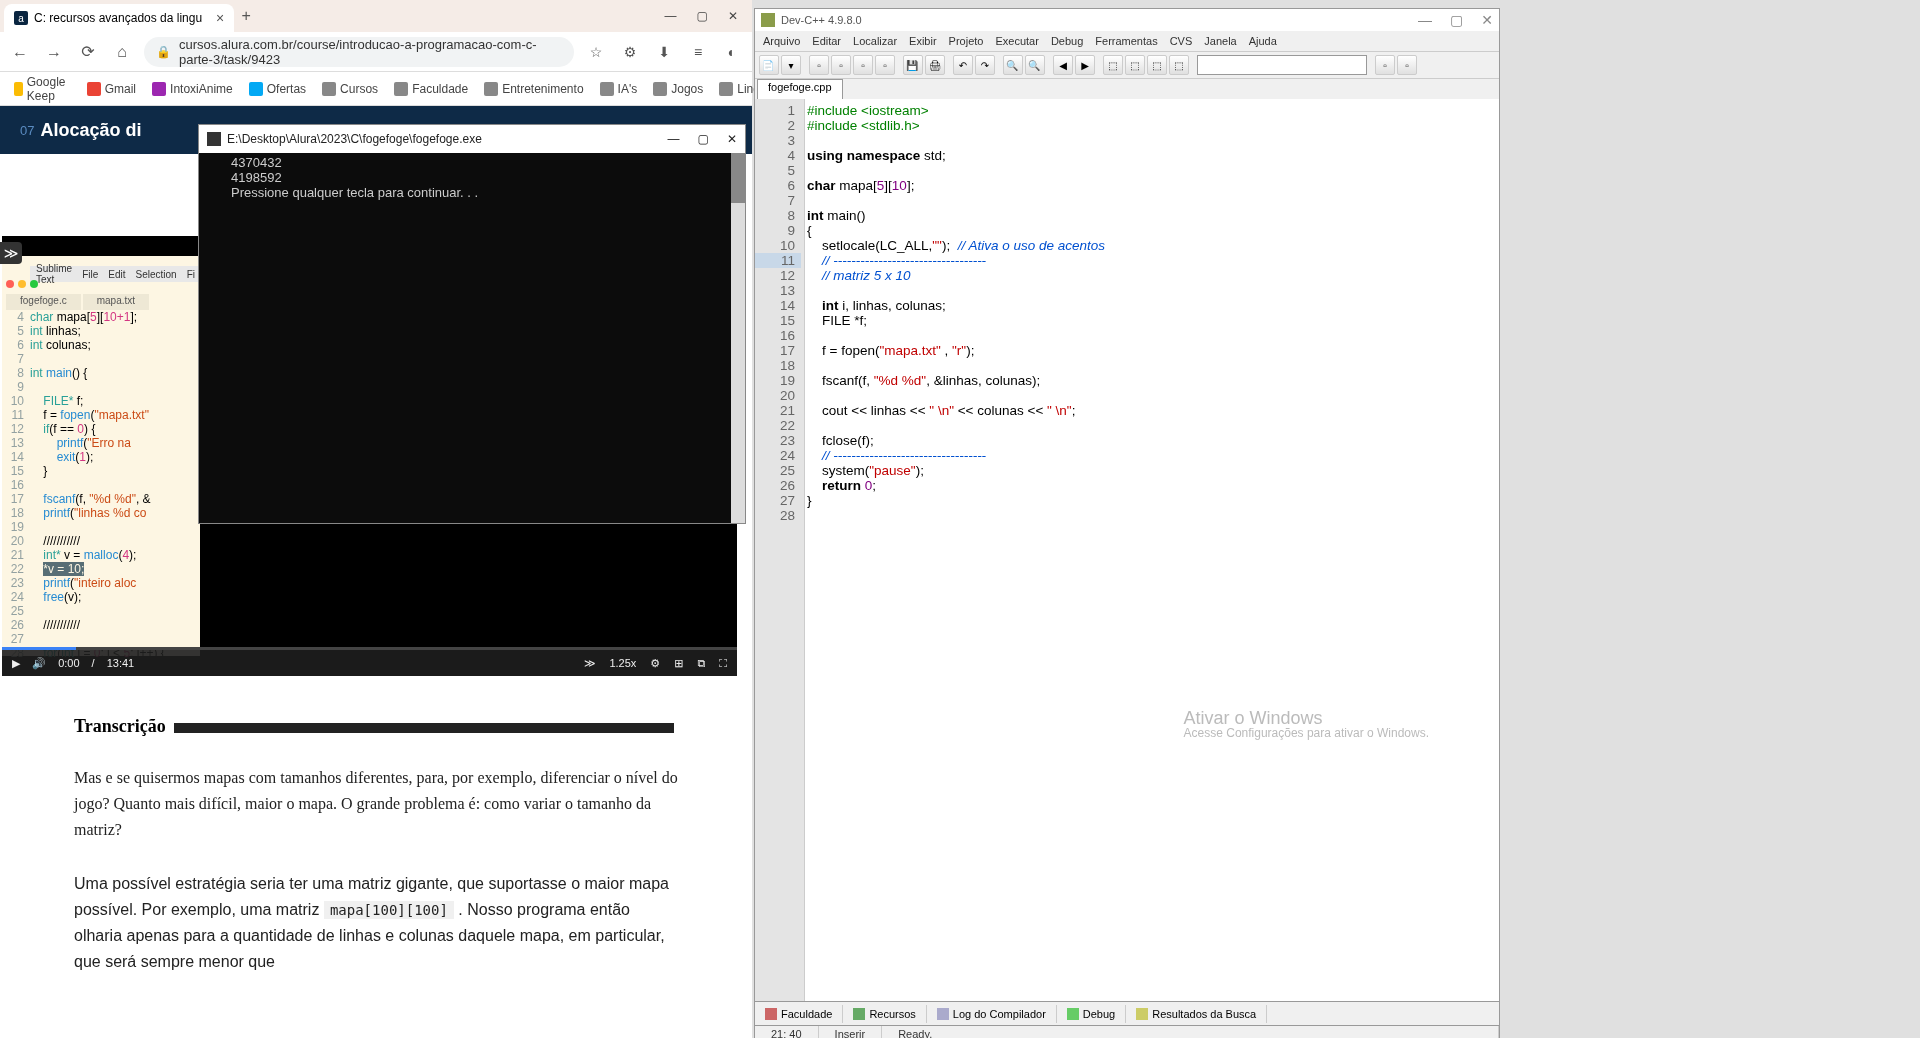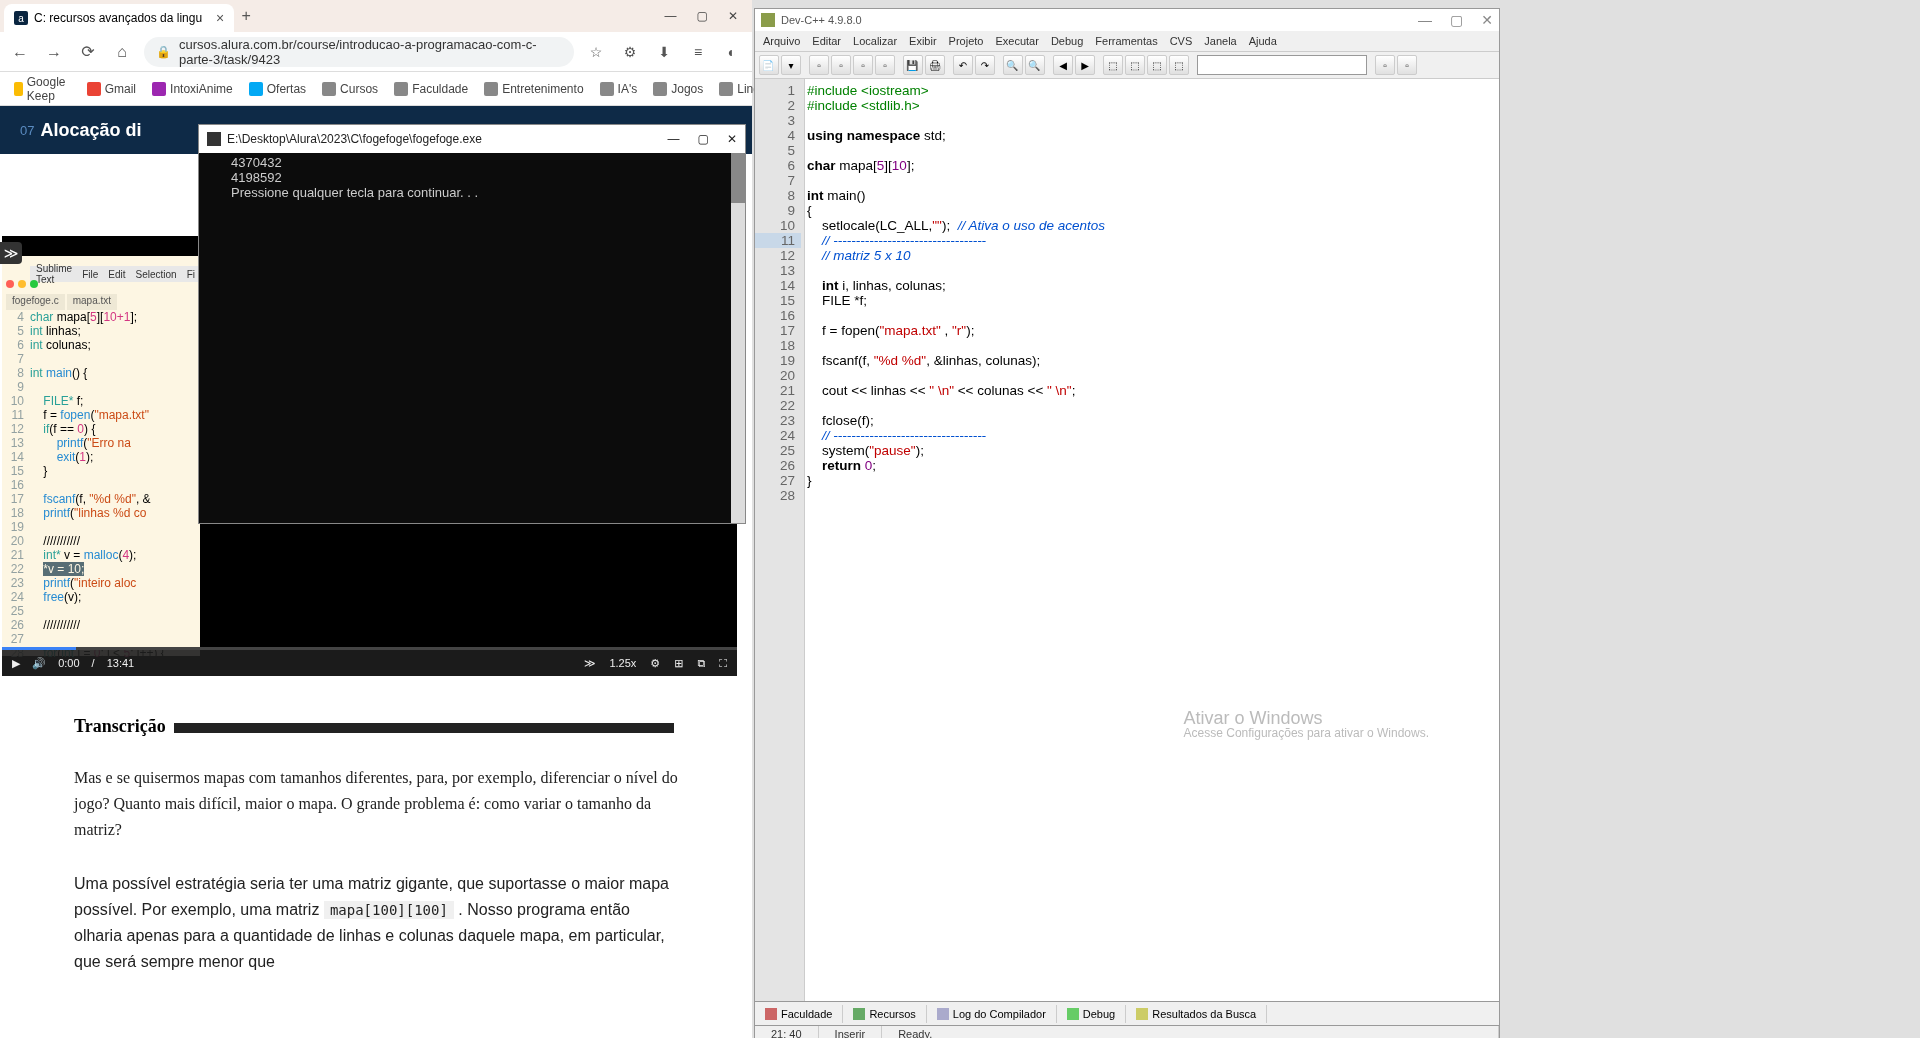--- a/index.html
+++ b/index.html
@@ -29,21 +29,21 @@
 .page-header .num { color: #5a8bc0; font-size: 13px; margin-right: 6px; }
 
 .side-tab { position: absolute; left: 0; top: 136px; width: 22px; height: 22px; background: #333; color: #fff; display: flex; align-items: center; justify-content: center; font-size: 14px; border-radius: 0 4px 4px 0; z-index: 5; }
 
 .video-area { position: absolute; left: 2px; top: 130px; width: 735px; height: 440px; background: #000; }
 .sublime-bg { position: absolute; left: 0; top: 20px; width: 198px; height: 400px; background: #fdf6e3; }
 .sublime-menubar { height: 16px; background: #e8e8e8; font-size: 10px; display: flex; gap: 10px; padding: 0 6px; align-items: center; color: #333; position: absolute; top: 30px; left: 28px; width: 170px; }
 .mac-dots { position: absolute; top: 44px; left: 4px; display: flex; gap: 4px; }
 .mac-dots span { width: 8px; height: 8px; border-radius: 50%; }
 .sublime-tabs { position: absolute; top: 58px; left: 0; height: 16px; display: flex; gap: 2px; padding-left: 4px; }
-.sublime-tab { background: #eee8d5; font-size: 10px; padding: 1px 6px; color: #555; }
+.sublime-tab { background: #eee8d5; font-size: 10px; padding: 1px 14px; color: #555; }
 .sublime-code { position: absolute; top: 74px; left: 0; width: 198px; font-family: "Consolas", monospace; font-size: 12px; line-height: 14px; white-space: pre; overflow: hidden; }
 .sublime-code .ln { display: inline-block; width: 28px; text-align: right; color: #93a1a1; padding-right: 6px; }
 .sublime-code .kw { color: #2aa198; }
 .sublime-code .str { color: #cb4b16; }
 .sublime-code .num2 { color: #d33682; }
 .sublime-code .id { color: #268bd2; }
 .sublime-code .hl { background: #586e75; color: #fdf6e3; }
 
 .video-controls { position: absolute; bottom: 0; left: 0; right: 0; height: 26px; background: rgba(30,30,30,0.9); display: flex; align-items: center; padding: 0 10px; color: #eee; font-size: 11px; gap: 12px; }
 .progress-bar { position: absolute; bottom: 26px; left: 0; right: 0; height: 3px; background: #444; }
@@ -299,20 +299,23 @@
     <div class="tb-btn">⬚</div>
     <div class="tb-btn">⬚</div>
     <div class="tb-btn">⬚</div>
     <div class="tb-btn">⬚</div>
     <div class="tb-sep"></div>
     <div class="tb-combo"></div>
     <div class="tb-sep"></div>
     <div class="tb-btn">▫</div>
     <div class="tb-btn">▫</div>
   </div>
+  <div class="devcpp-tabs">
+    <div class="devcpp-tab">fogefoge.cpp</div>
+  </div>
   <div class="devcpp-editor">
     <div class="gutter-bg"></div>
     <div class="code-lines" id="devcpp-code">
         <div class="code-line">
           <span class="lnum">1</span>
           <span class="ltxt"><span class="pp">#include &lt;iostream&gt;</span></span>
         </div>
         <div class="code-line">
           <span class="lnum">2</span>
           <span class="ltxt"><span class="pp">#include &lt;stdlib.h&gt;</span></span>

